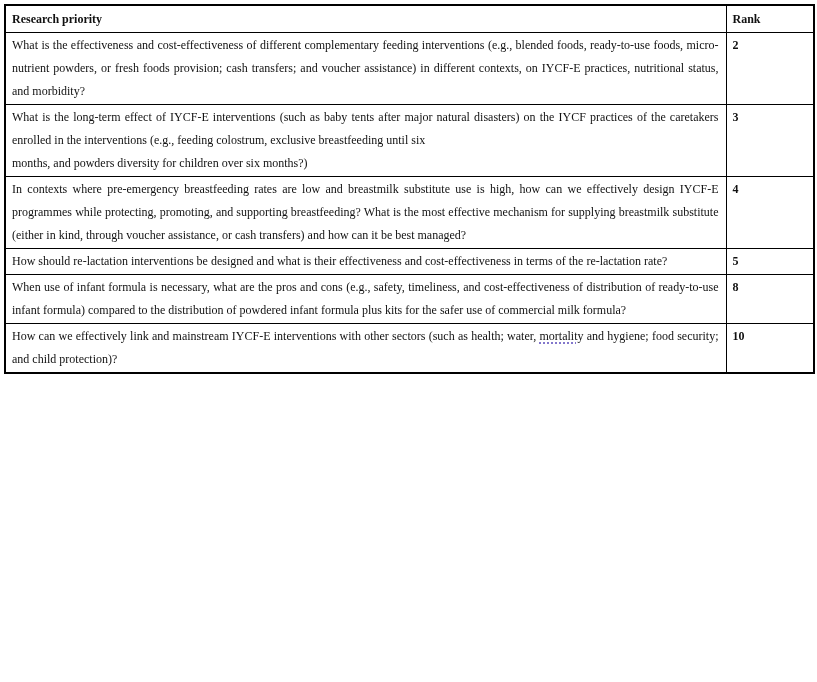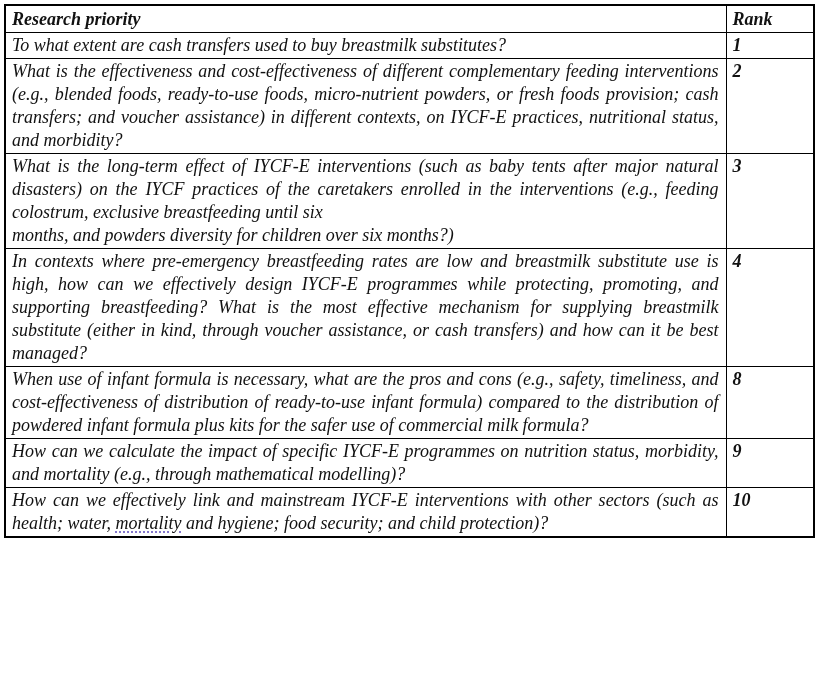--- a/index.html
+++ b/index.html
@@ -27,25 +27,24 @@
     table-layout:fixed;
     width:809px;
     border:2px solid var(--border);
     background:var(--bg);
   }
   col.c-priority{width:721px;}
   col.c-rank{width:88px;}
   td{
     border:1.5px solid var(--border);
     vertical-align:top;
-    font-size:18px;
+    font-size:12px;
     line-height:23px;
     padding:1px 7px 1px 6px;
     color:var(--text);
-    font-style:italic;
   }
   td.priority{
     text-align:justify;
     white-space:pre-wrap;
   }
   tr.header-row td{
     font-weight:bold;
     text-align:left;
     white-space:normal;
     padding-top:2px;
@@ -69,43 +68,39 @@
     <colgroup>
       <col class="c-priority">
       <col class="c-rank">
     </colgroup>
     <tbody>
       <tr class="header-row">
         <td class="priority">Research priority</td>
         <td class="rank">Rank</td>
       </tr>
       <tr>
-        <td class="priority">To what extent are cash transfers used to buy breastmilk substitutes?</td>
-        <td class="rank">1</td>
-      </tr>
-      <tr>
         <td class="priority">What is the effectiveness and cost-effectiveness of different complementary feeding interventions (e.g., blended foods, ready-to-use foods, micro-nutrient powders, or fresh foods provision; cash transfers; and voucher assistance) in different contexts, on IYCF-E practices, nutritional status, and morbidity?</td>
         <td class="rank">2</td>
       </tr>
       <tr>
         <td class="priority">What is the long-term effect of IYCF-E interventions (such as baby tents after major natural disasters) on the IYCF practices of the caretakers enrolled in the interventions (e.g., feeding colostrum, exclusive breastfeeding until six
 months, and powders diversity for children over six months?)</td>
         <td class="rank">3</td>
       </tr>
       <tr>
         <td class="priority">In contexts where pre-emergency breastfeeding rates are low and breastmilk substitute use is high, how can we effectively design IYCF-E programmes while protecting, promoting, and supporting breastfeeding? What is the most effective mechanism for supplying breastmilk substitute (either in kind, through voucher assistance, or cash transfers) and how can it be best managed?</td>
         <td class="rank">4</td>
       </tr>
       <tr>
+        <td class="priority">How should re-lactation interventions be designed and what is their effectiveness and cost-effectiveness in terms of the re-lactation rate?</td>
+        <td class="rank">5</td>
+      </tr>
+      <tr>
         <td class="priority">When use of infant formula is necessary, what are the pros and cons (e.g., safety, timeliness, and cost-effectiveness of distribution of ready-to-use infant formula) compared to the distribution of powdered infant formula plus kits for the safer use of commercial milk formula?</td>
         <td class="rank">8</td>
-      </tr>
-      <tr>
-        <td class="priority">How can we calculate the impact of specific IYCF-E programmes on nutrition status, morbidity, and mortality (e.g., through mathematical modelling)?</td>
-        <td class="rank">9</td>
       </tr>
       <tr>
         <td class="priority"><span>How can we effectively link and mainstream IYCF-E interventions with other sectors (such as health; water, </span><span class="spell">mortality</span><span> and hygiene; food security; and child protection)?</span></td>
         <td class="rank">10</td>
       </tr>
     </tbody>
   </table>
 </div>
 
 </body></html>

